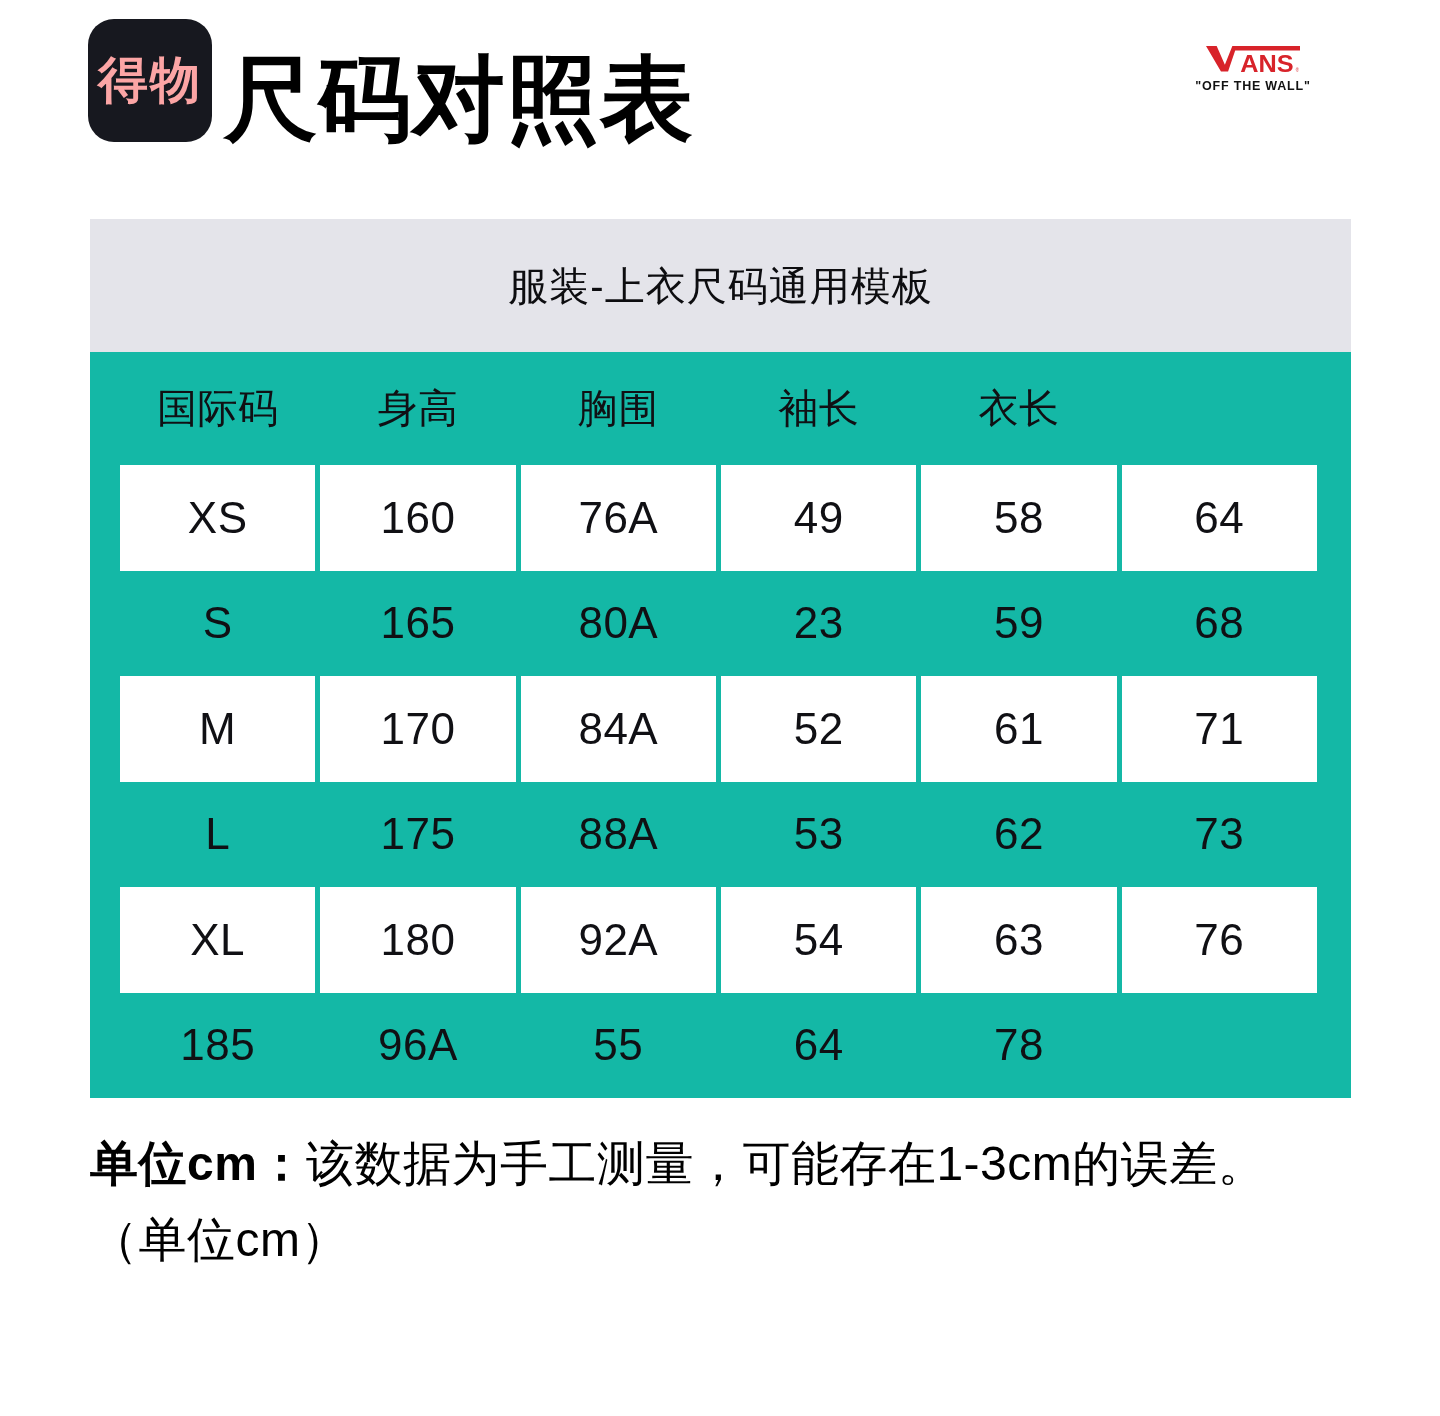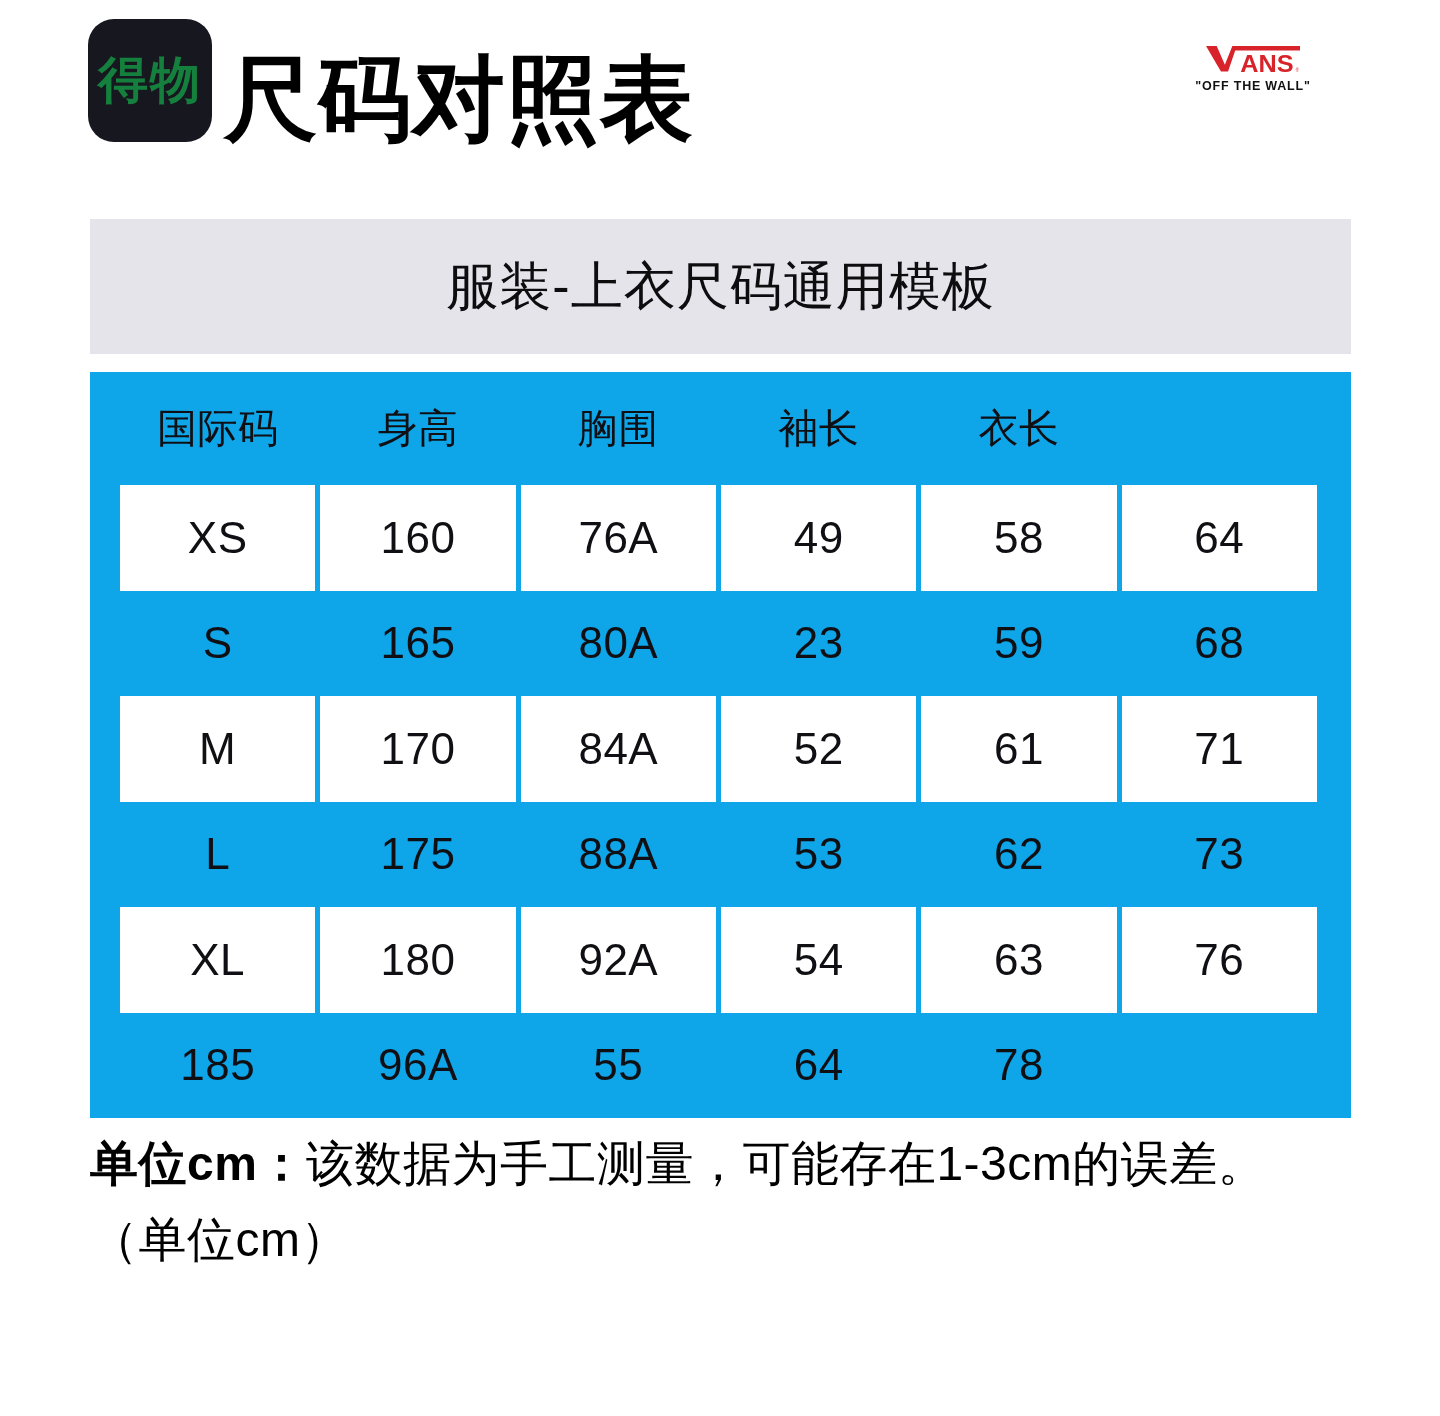--- a/index.html
+++ b/index.html
@@ -12,21 +12,21 @@
   .page { position: relative; width: 1440px; height: 1416px; overflow: hidden; background: #fff; }
 
   
   .app-logo {
     position: absolute; left: 88px; top: 19px;
     width: 124px; height: 123px;
     background: #17181f; border-radius: 26px;
     display: flex; align-items: center; justify-content: center;
   }
   .app-logo span {
-    color: #15803d; font-size: 50px; font-weight: 700; letter-spacing: 2px;
+    color: #fca5a5; font-size: 50px; font-weight: 700; letter-spacing: 2px;
   }
   .page-title {
     position: absolute; left: 224px; top: 46px;
     font-size: 93px; font-weight: 700; line-height: 1.15;
     color: #000000; letter-spacing: 1px; white-space: nowrap;
   }
   .brand {
     position: absolute; left: 1189px; top: 46px; width: 128px;
     text-align: center;
   }
@@ -34,27 +34,27 @@
   .brand-tagline {
     margin-top: 7px; font-size: 12.5px; font-weight: 700;
     letter-spacing: 0.8px; color: #121212; white-space: nowrap;
   }
 
   
   .template-bar {
     position: absolute; left: 90px; top: 219px;
     width: 1261px; height: 135px; background: #e4e4ea;
     display: flex; align-items: center; justify-content: center;
-    font-size: 52px; font-weight: 400; color: #0d0d10; letter-spacing: 1px;
+    font-size: 40px; font-weight: 400; color: #0d0d10; letter-spacing: 1px;
   }
 
   
   .size-table {
-    position: absolute; left: 90px; top: 372px;
-    width: 1261px; height: 746px; background: #0ea5e9;
+    position: absolute; left: 90px; top: 352px;
+    width: 1261px; height: 746px; background: #14b8a6;
   }
   .t-row {
     display: grid; grid-template-columns: repeat(6, 1fr);
     column-gap: 5px; padding: 0 34px 0 30px; height: 105.5px;
   }
   .t-row.head { height: 113px; }
   .t-cell {
     display: flex; align-items: center; justify-content: center;
     font-size: 44px; font-weight: 400; color: #101014; letter-spacing: 0.5px;
   }

